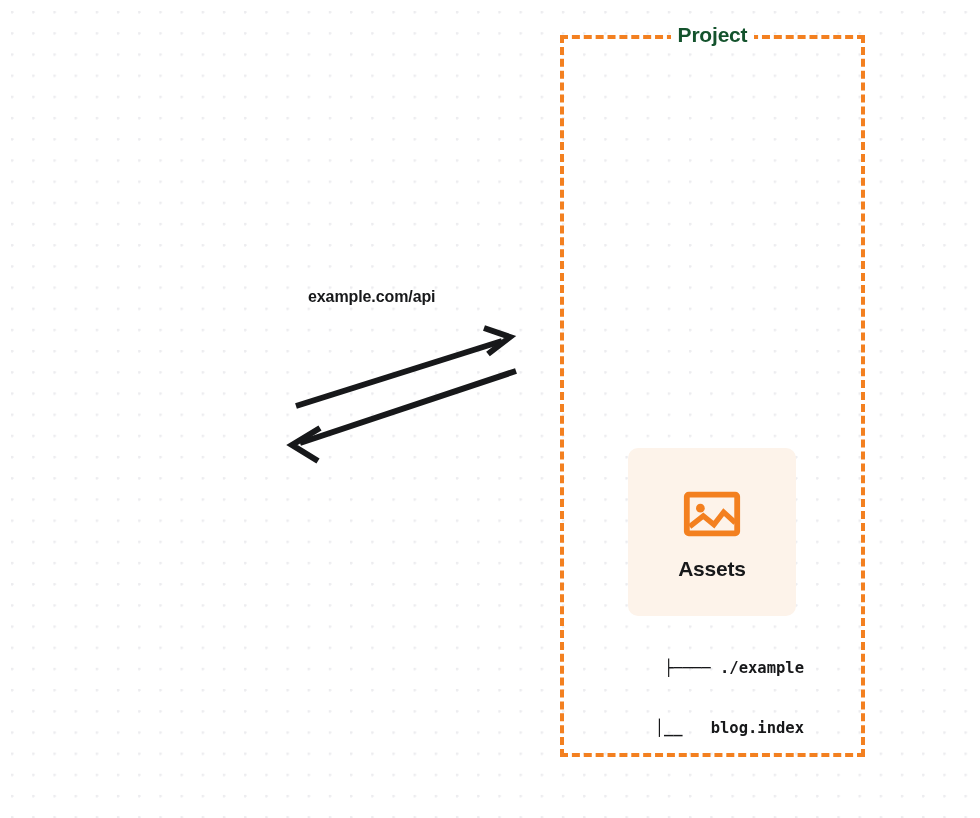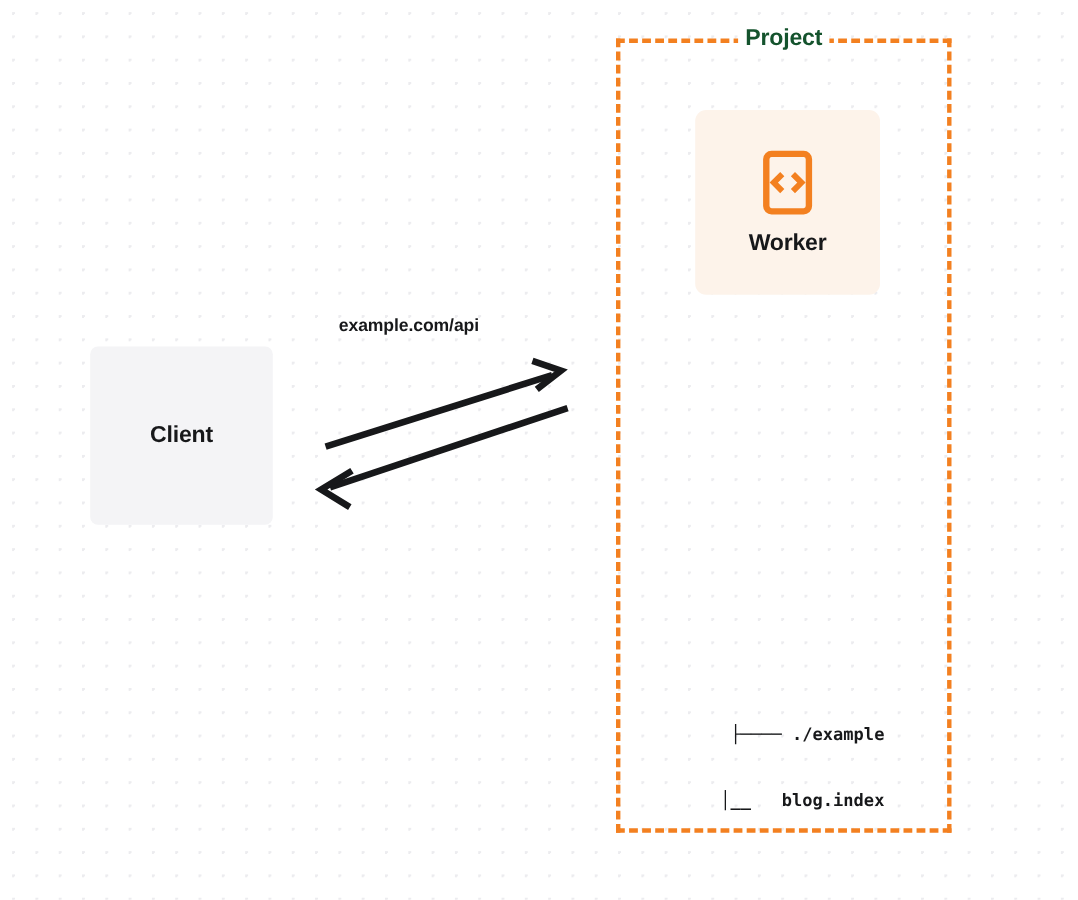--- a/index.html
+++ b/index.html
@@ -134,23 +134,20 @@
     white-space: pre;
     text-align: right;
   }
   #assets-file-tree .tree-row { display: block; }
 </style>
 </head>
 <body>
 
 <div id="diagram-canvas">
 
-  <div id="client-node">
-    <span class="node-label">Client</span>
-  </div>
 
   <svg id="connector-layer" viewBox="0 0 980 818" width="980" height="818" xmlns="http://www.w3.org/2000/svg">
 
     <g>
       <line x1="296" y1="406" x2="502" y2="341" stroke="#17181a" stroke-width="6" stroke-linecap="butt"></line>
       <polyline points="484,328 510,337 488,354" fill="none" stroke="#17181a" stroke-width="6" stroke-linecap="butt" stroke-linejoin="miter"></polyline>
     </g>
 
     <g>
       <line x1="516" y1="371" x2="300" y2="443" stroke="#17181a" stroke-width="6" stroke-linecap="butt"></line>
@@ -158,29 +155,29 @@
     </g>
   </svg>
 
   <div id="request-label">example.com/api</div>
 
   <div id="project-container"></div>
   <div id="project-title">
     <span class="title-inner">Project</span>
   </div>
 
-  <div class="service-card" id="worker-card">
+
+  <div class="service-card" id="assets-card">
     <svg class="card-icon" viewBox="0 0 64 64" xmlns="http://www.w3.org/2000/svg">
-      <rect x="12" y="5" width="40" height="54" rx="5" ry="5" fill="none" stroke="#f38020" stroke-width="6"></rect>
-      <polyline points="27,24 19,32 27,40" fill="none" stroke="#f38020" stroke-width="5.5" stroke-linecap="butt" stroke-linejoin="miter"></polyline>
-      <polyline points="37,24 45,32 37,40" fill="none" stroke="#f38020" stroke-width="5.5" stroke-linecap="butt" stroke-linejoin="miter"></polyline>
+      <rect x="6" y="12" width="52" height="40" rx="2" ry="2" fill="none" stroke="#f38020" stroke-width="6"></rect>
+      <circle cx="20" cy="26" r="4.5" fill="#f38020"></circle>
+      <polyline points="9,45 23,34 34,43 44,30 56,41" fill="none" stroke="#f38020" stroke-width="5.5" stroke-linecap="butt" stroke-linejoin="miter"></polyline>
     </svg>
-    <span class="card-label">Worker</span>
+    <span class="card-label">Assets</span>
   </div>
-
 
   <div id="assets-file-tree">
     <span class="tree-row">├──── ./example</span>
     <span class="tree-row">     │__   blog.index</span>
     
   </div>
 
 </div>
 
 </body></html>

